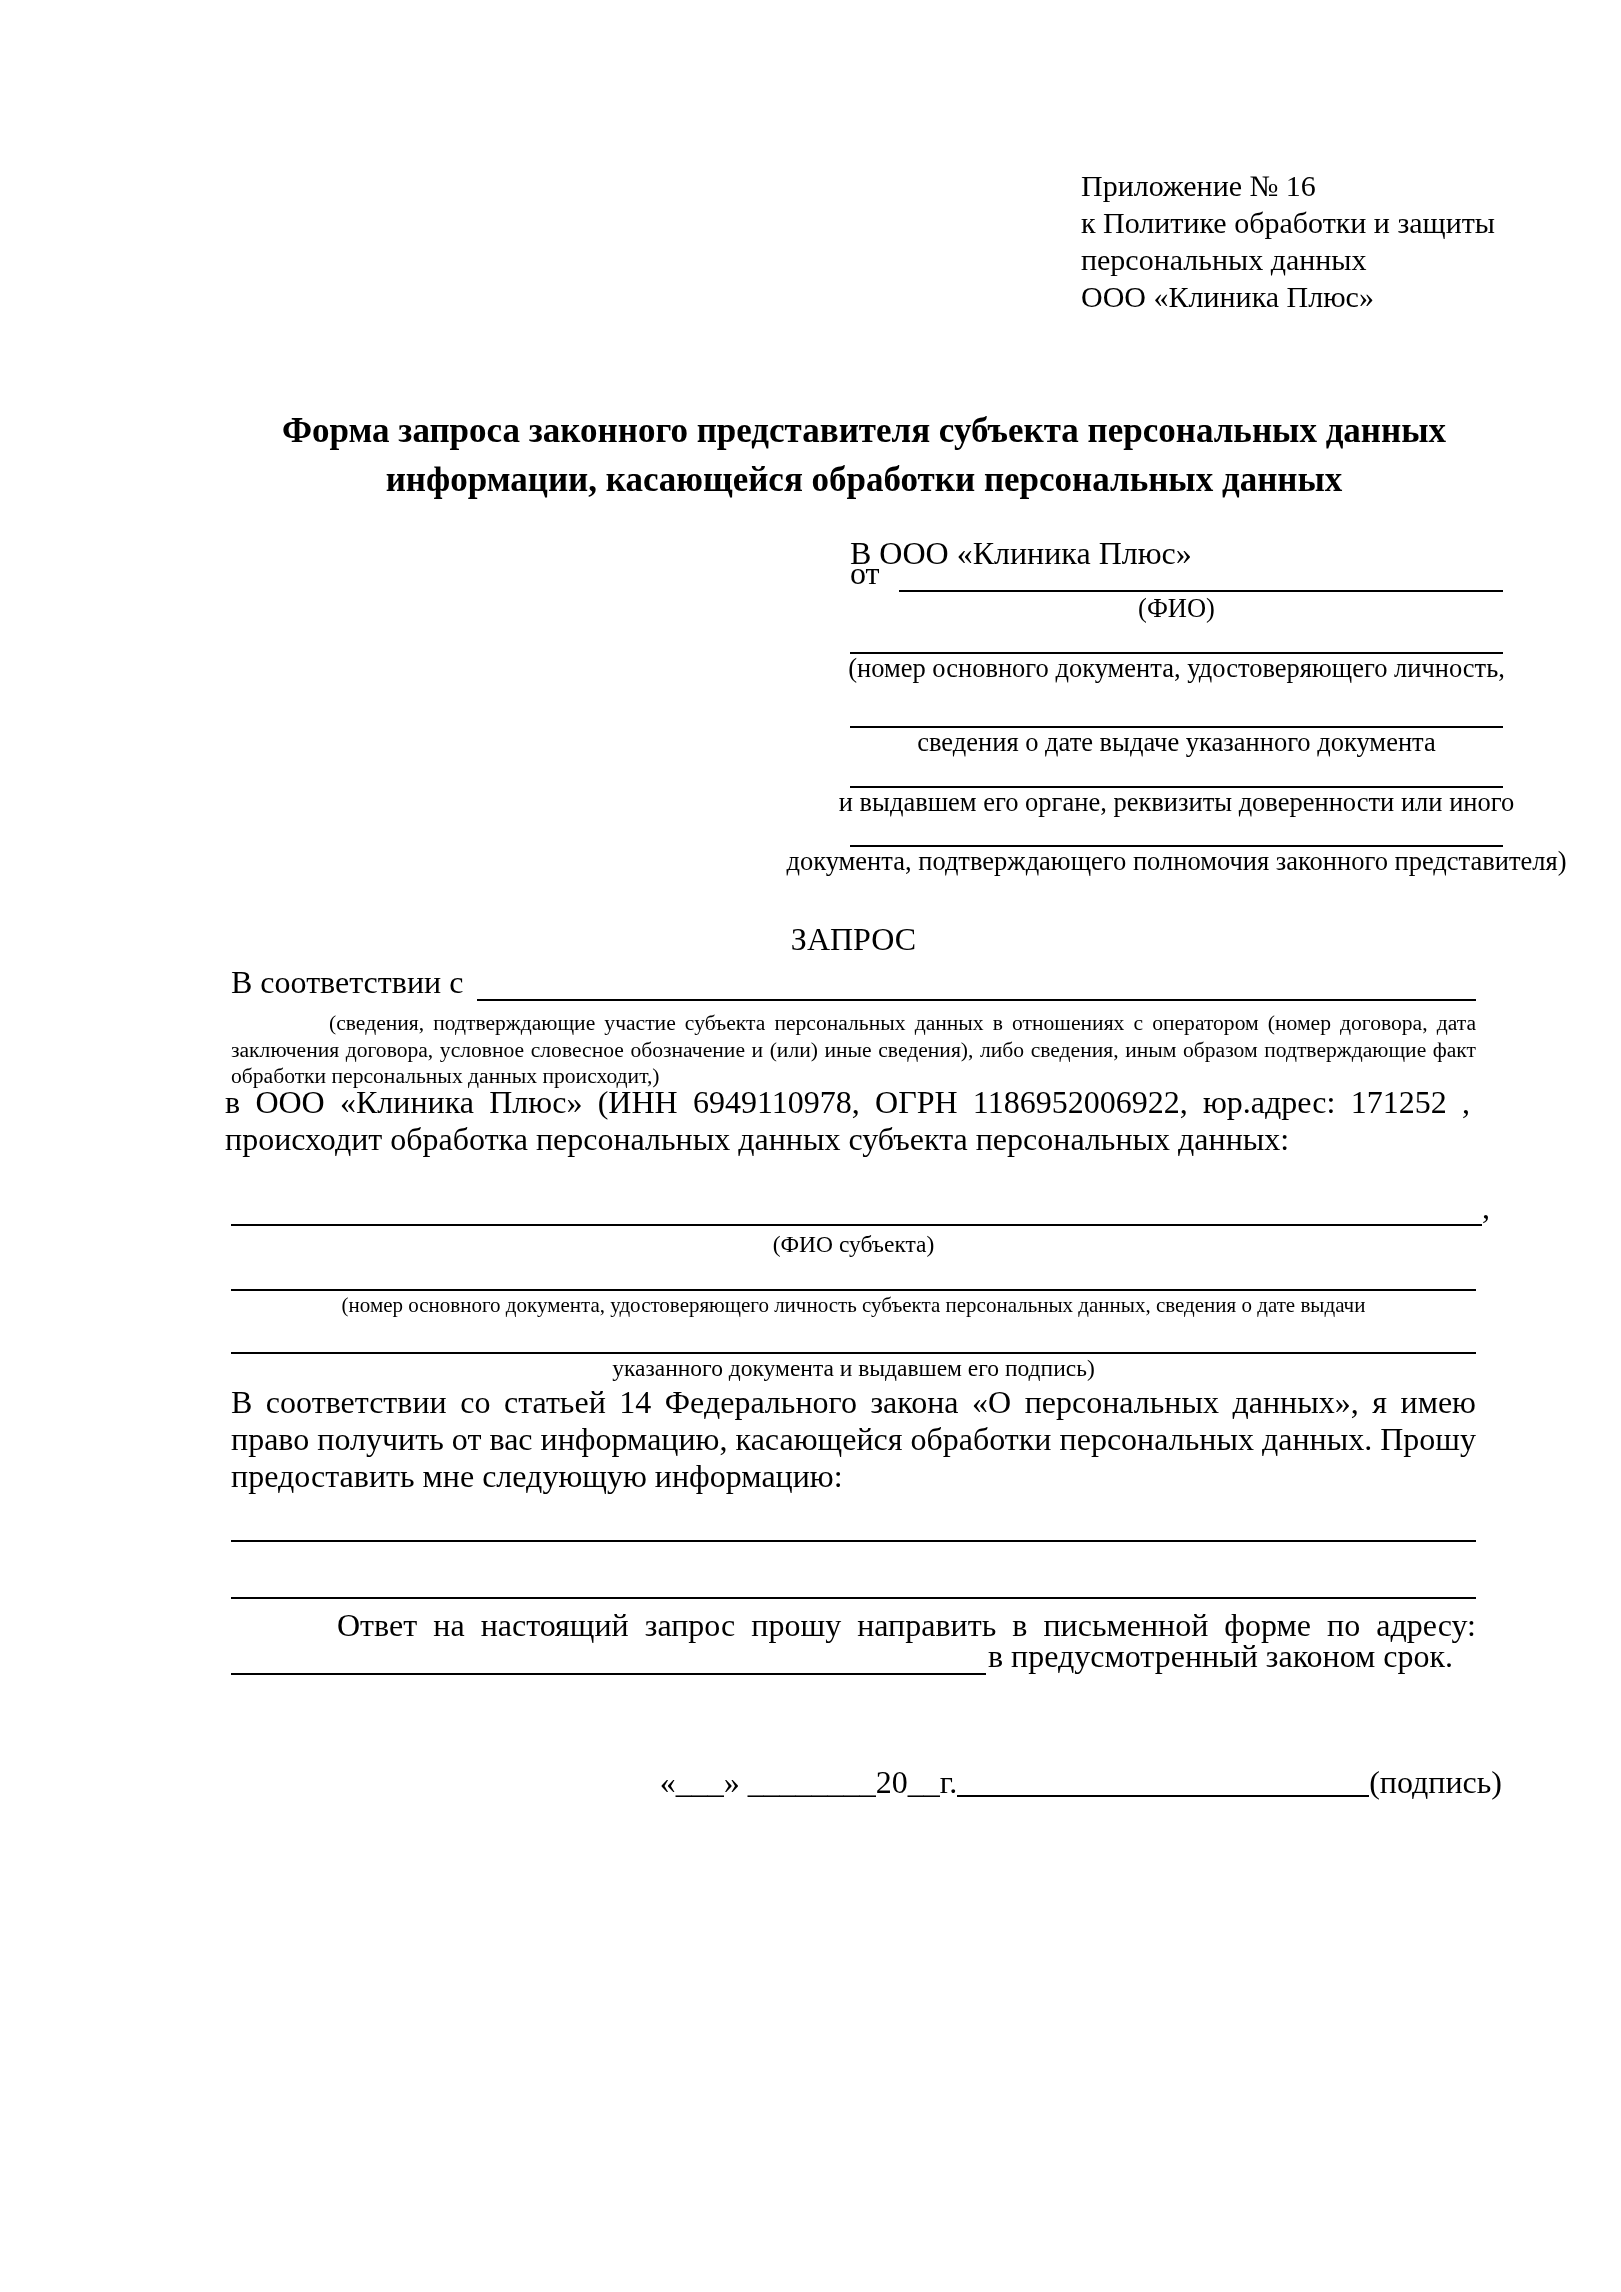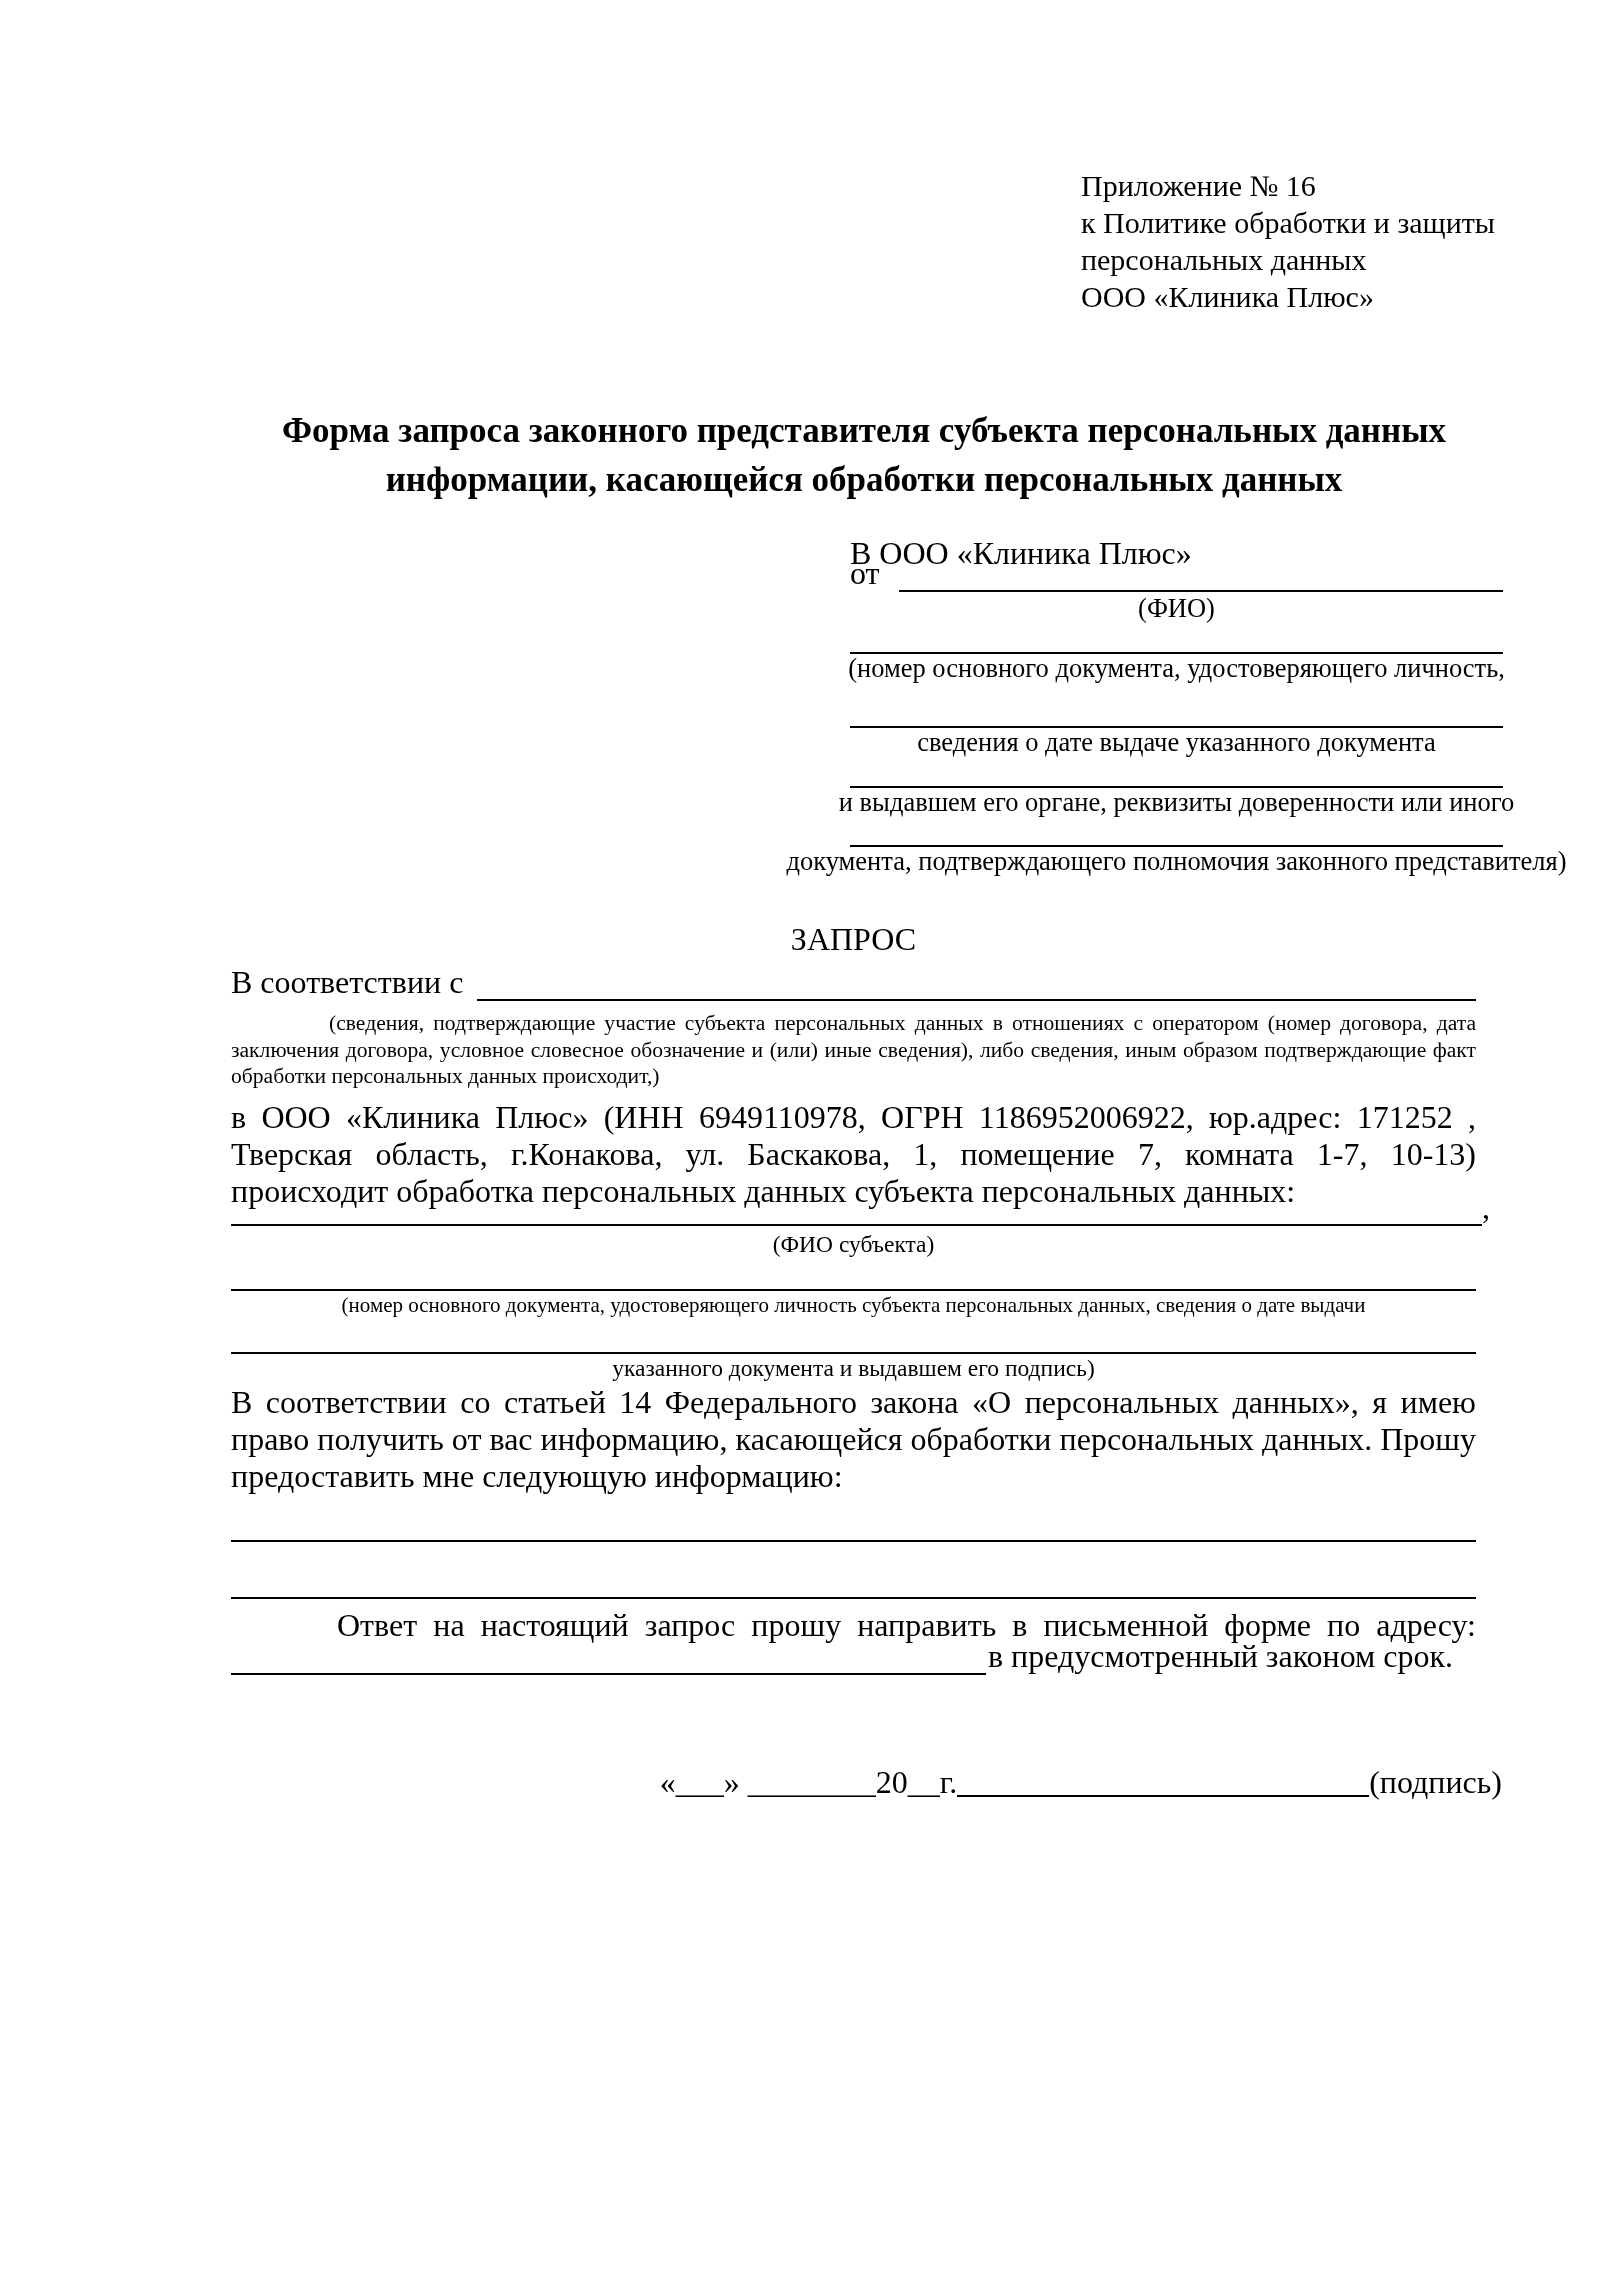--- a/index.html
+++ b/index.html
@@ -70,23 +70,22 @@
     <span style="">В соответствии с</span>
     <span class="fill-line" style="margin-left:13.7px;"></span>
   </div>
 
   <div class="abs" style="left:231px; top:1010px; width:1245px;">
     <div class="fj small-line" style="padding-left:98px;">(сведения, подтверждающие участие субъекта персональных данных в отношениях с оператором (номер договора, дата</div>
     <div class="fj small-line">заключения договора, условное словесное обозначение и (или) иные сведения), либо сведения, иным образом подтверждающие факт</div>
     <div class="small-line">обработки персональных данных происходит,)</div>
   </div>
 
-  <div class="abs" style="left:231px; top:1084px; width:1245px;margin-top:15px;">
+  <div class="abs" style="left:225px; top:1084px; width:1245px;">
     <div class="fj body-line">в ООО «Клиника Плюс» (ИНН 6949110978, ОГРН 1186952006922, юр.адрес: 171252 ,</div>
-    <div class="fj body-line">Тверская область, г.Конакова, ул. Баскакова, 1, помещение 7, комната 1-7, 10-13)</div>
     <div class="body-line">происходит обработка персональных данных субъекта персональных данных:</div>
   </div>
 
   <div class="abs" style="left:231px; top:1191px; width:1259px;">
     <div class="flex-end-row" style="height:35px; font-size:32px;">
       <span class="fill-line"></span>
       <span>,</span>
     </div>
     <div class="cap" style="width:1245px; margin-top:3.9px; font-size:23.5px; line-height:29px;">(ФИО субъекта)</div>
   </div>

